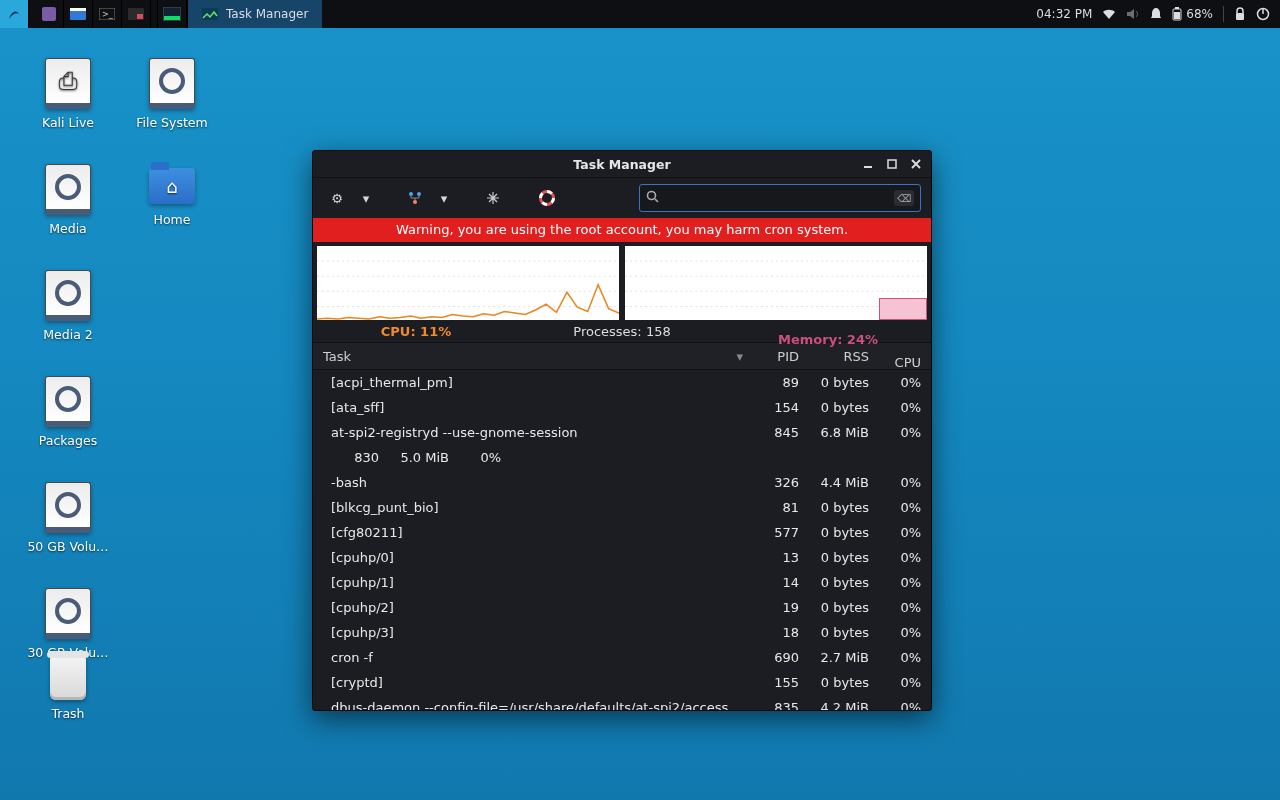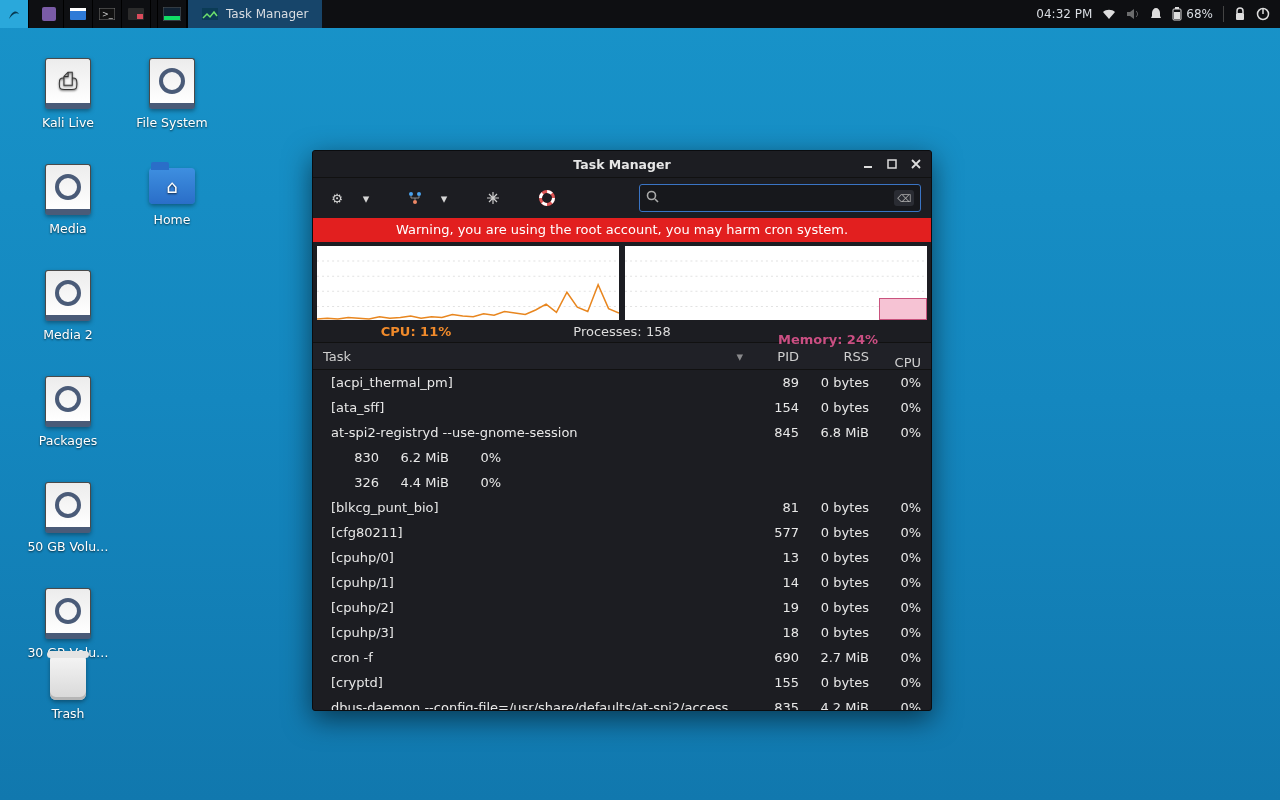--- a/index.html
+++ b/index.html
@@ -333,24 +333,25 @@
           <div class="c">0%</div>
         </div>
         <div class="row">
           <div class="t">at-spi2-registryd --use-gnome-session</div>
           <div class="p">845</div>
           <div class="r">6.8 MiB</div>
           <div class="c">0%</div>
         </div>
         <div class="row">
           <div class="p">830</div>
-          <div class="r">6.2 MiB</div>
-          <div class="c">0%</div>
-        </div>
-        <div class="row">
+          <div class="r">5.0 MiB</div>
+          <div class="c">0%</div>
+        </div>
+        <div class="row">
+          <div class="t">-bash</div>
           <div class="p">326</div>
           <div class="r">4.4 MiB</div>
           <div class="c">0%</div>
         </div>
         <div class="row">
           <div class="t">[blkcg_punt_bio]</div>
           <div class="p">81</div>
           <div class="r">0 bytes</div>
           <div class="c">0%</div>
         </div>

